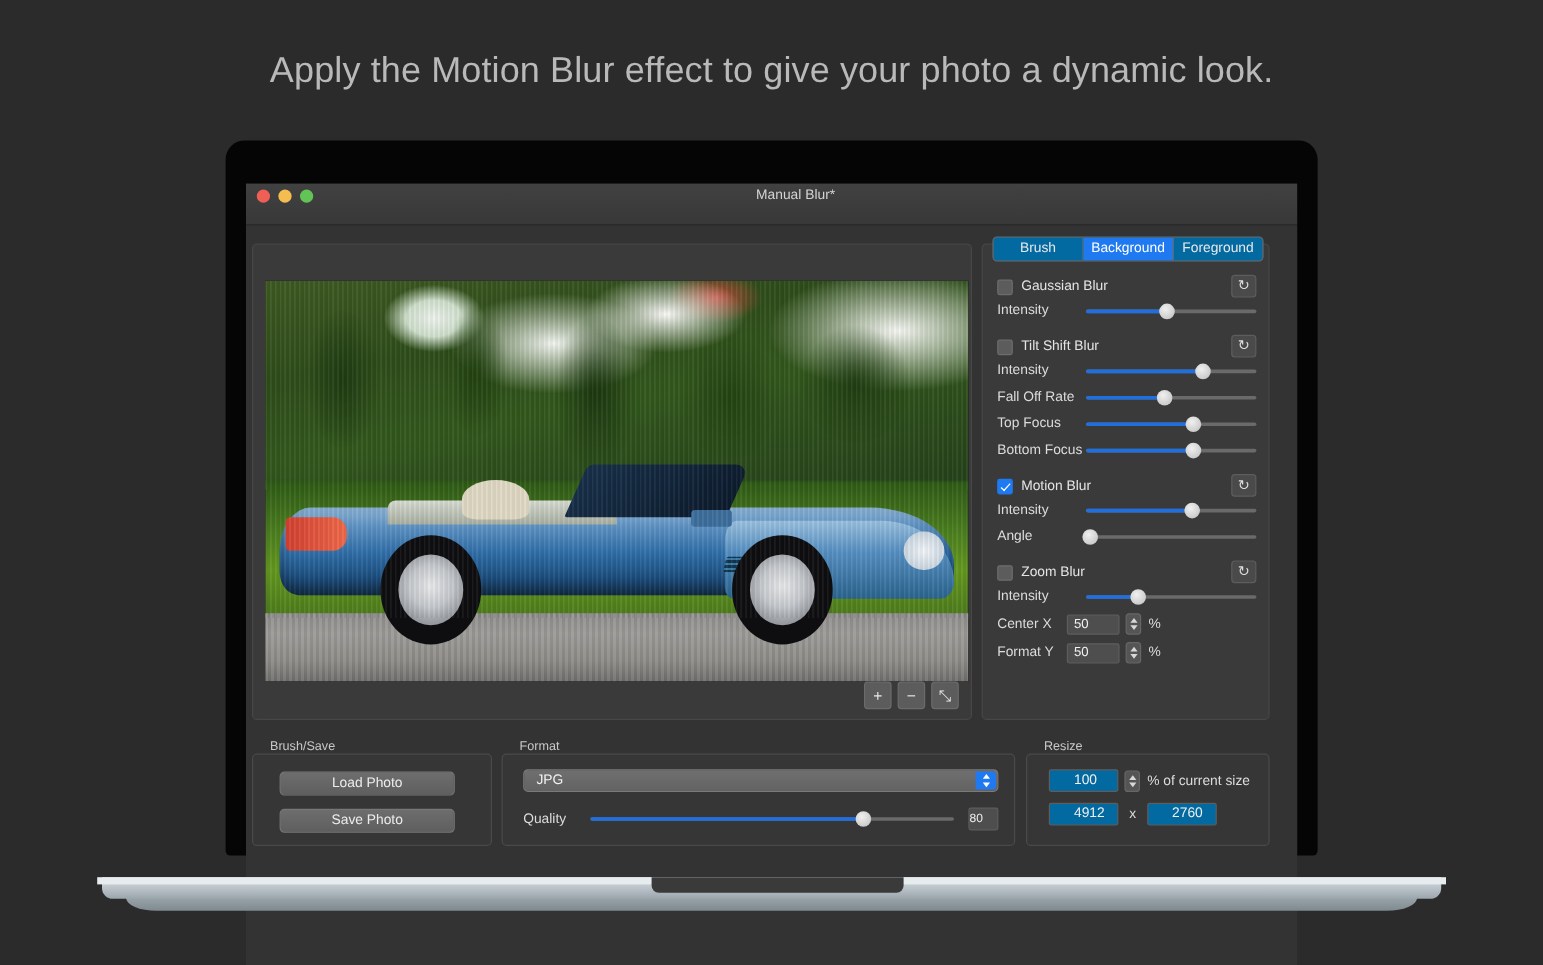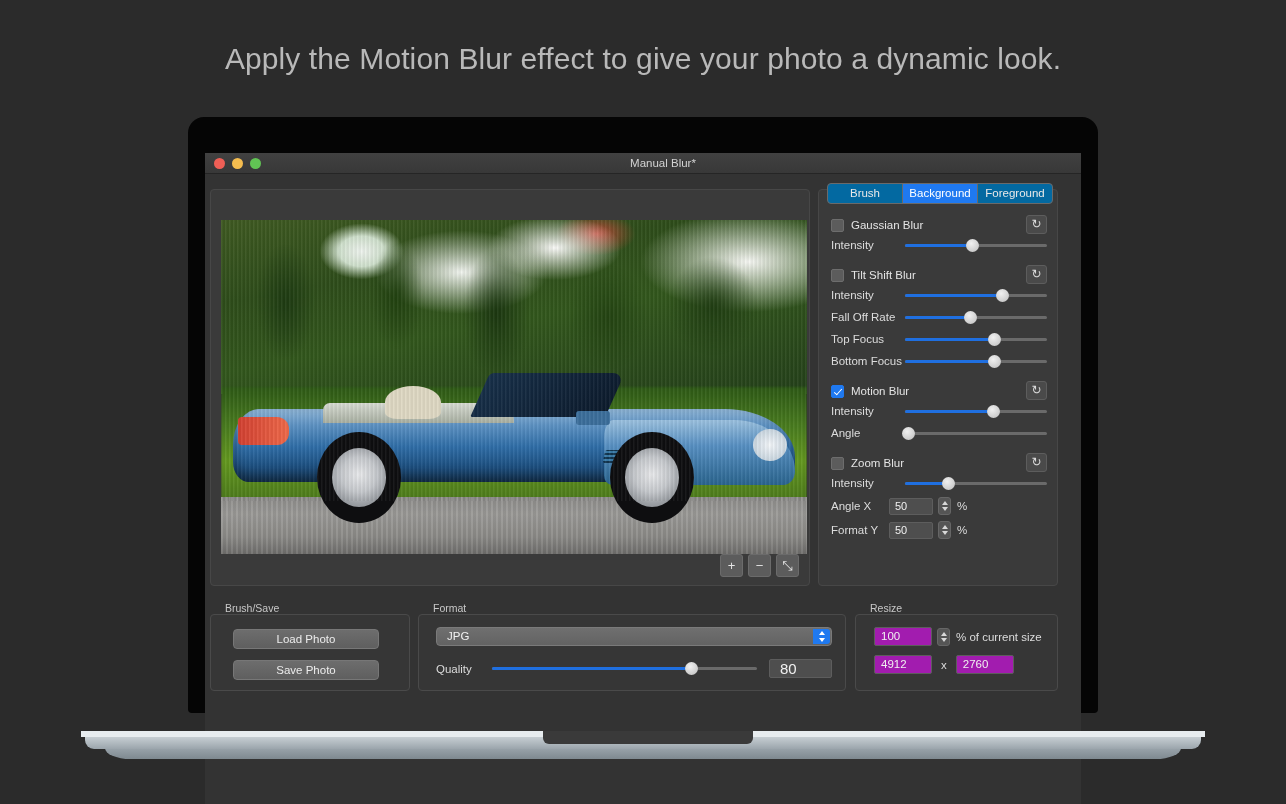--- a/index.html
+++ b/index.html
@@ -51,21 +51,21 @@
   }
 
   
   #app-window {
     position: absolute; left: 17px; top: 36px;
     width: 876px; height: 672px;
     background: #333333;
     overflow: hidden;
   }
   #titlebar {
-    height: 21px;
+    height: 35px;
     background: linear-gradient(#414141, #383838);
     border-bottom: 1px solid #252525;
     position: relative;
     padding-left: 40px;
   }
   #traffic-lights {
     position: absolute; left: 9px; top: 0; height: 21px;
     display: flex; align-items: center; gap: 7px;
   }
   .tl { width: 11px; height: 11px; border-radius: 50%; }
@@ -327,33 +327,33 @@
     background: #1f79f0; border-radius: 0 3px 3px 0;
   }
   #fmt-arrow::before, #fmt-arrow::after {
     content:""; position:absolute; left:50%; margin-left:-3px;
     border-left: 3px solid transparent; border-right: 3px solid transparent;
   }
   #fmt-arrow::before { top: 2px; border-bottom: 4px solid #fff; }
   #fmt-arrow::after  { bottom: 2px; border-top: 4px solid #fff; }
   #q-row { position: absolute; left: 17px; top: 44px; width: 396px; display: flex; align-items: center; }
   #q-val {
-    width: 63px; height: 19px; margin-left: 12px;
+    width: 25px; height: 19px; margin-left: 12px;
     background: #4e4e4e; border: 1px solid #5d5d5d; border-radius: 2px;
-    font-size: 15px; color: #f0f0f0; text-align: left; padding: 0 10px; line-height: 17px;
+    font-size: 10px; color: #f0f0f0; text-align: left; padding: 0 0; line-height: 17px;
   }
 
   #rs-title { left: 665px; top: 428px; }
   #rs-box   { left: 650px; top: 440px; width: 203px; height: 77px; }
   #rs-row1 { position: absolute; left: 18px; top: 12px; display: flex; align-items: center; }
   #rs-row2 { position: absolute; left: 18px; top: 40px; display: flex; align-items: center; }
   .rs-field {
     width: 58px; height: 19px;
-    background: #a21caf; border: 1px solid #5d5d5d; border-radius: 2px;
-    font-size: 11.5px; color: #f0f0f0; padding: 0 6px; line-height: 17px;
+    background: #0369a1; border: 1px solid #5d5d5d; border-radius: 2px;
+    font-size: 11.5px; color: #f0f0f0; padding: 0 20px; line-height: 17px;
   }
   .rs-x { font-size: 11.5px; color: #dcdcdc; margin: 0 9px; }
 </style>
 </head>
 <body>
 
 <div id="headline">Apply the Motion Blur effect to give your photo a dynamic look.</div>
 
 <div id="laptop-screen">
 
@@ -488,21 +488,21 @@
             <span class="reset-btn">↻</span>
           </div>
           <div class="sl-row">
             <span class="sl-label">Intensity</span>
             <span class="sl-track">
               <span class="sl-fill" style="width:30%"></span>
               <span class="sl-knob" style="left:30%"></span>
             </span>
           </div>
           <div class="num-row">
-            <span class="num-label">Angle X</span>
+            <span class="num-label">Center X</span>
             <span class="num-field">50</span>
             <span class="stepper"></span>
             <span class="pct">%</span>
           </div>
           <div class="num-row">
             <span class="num-label">Format Y</span>
             <span class="num-field">50</span>
             <span class="stepper"></span>
             <span class="pct">%</span>
           </div>

